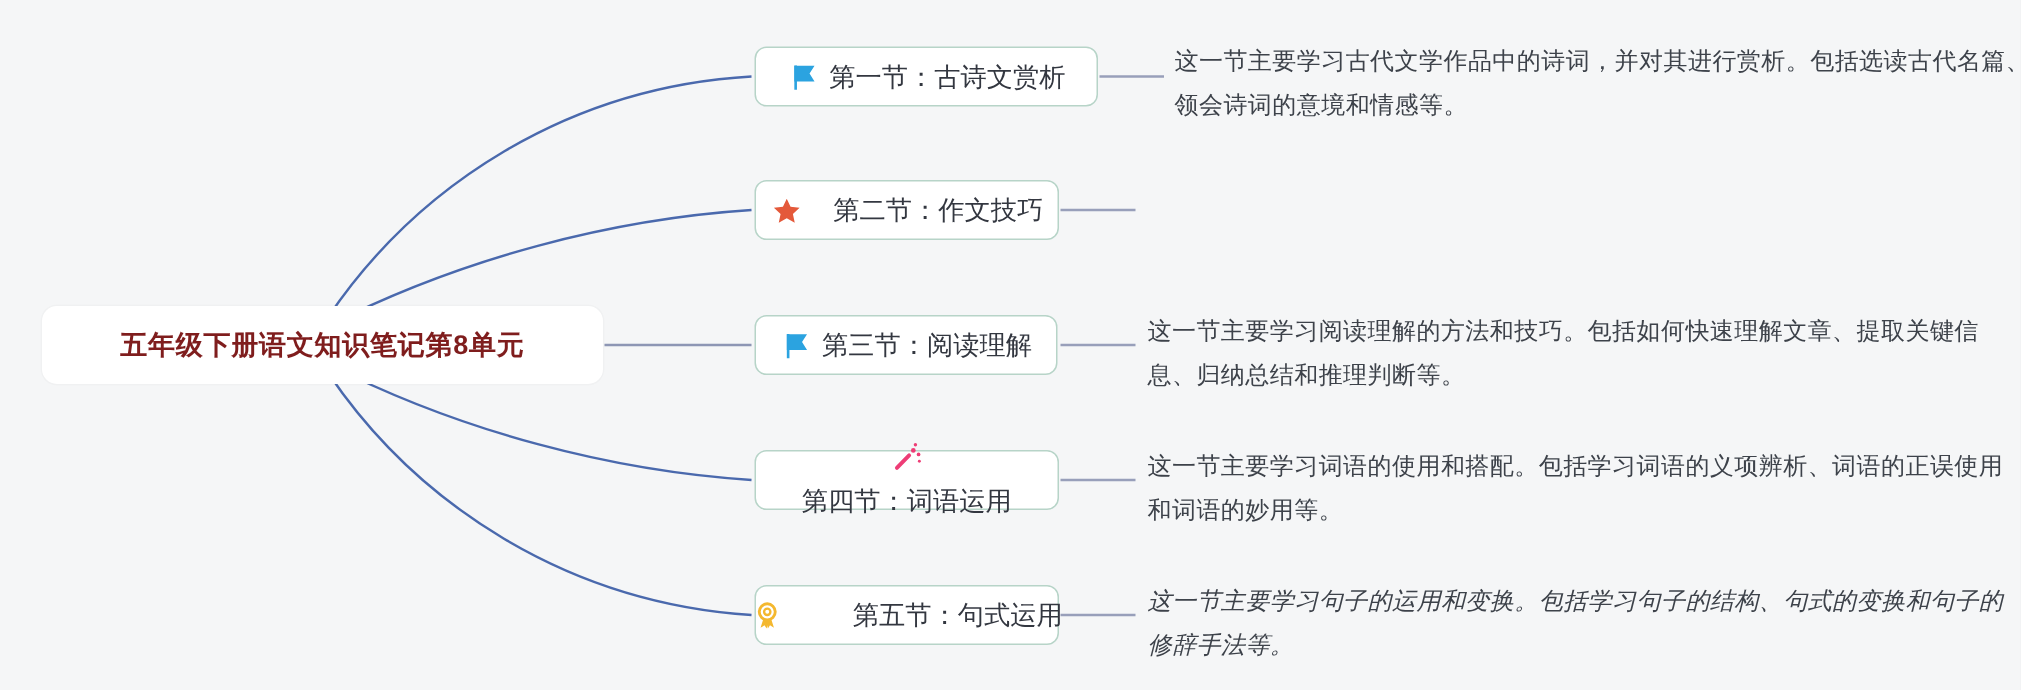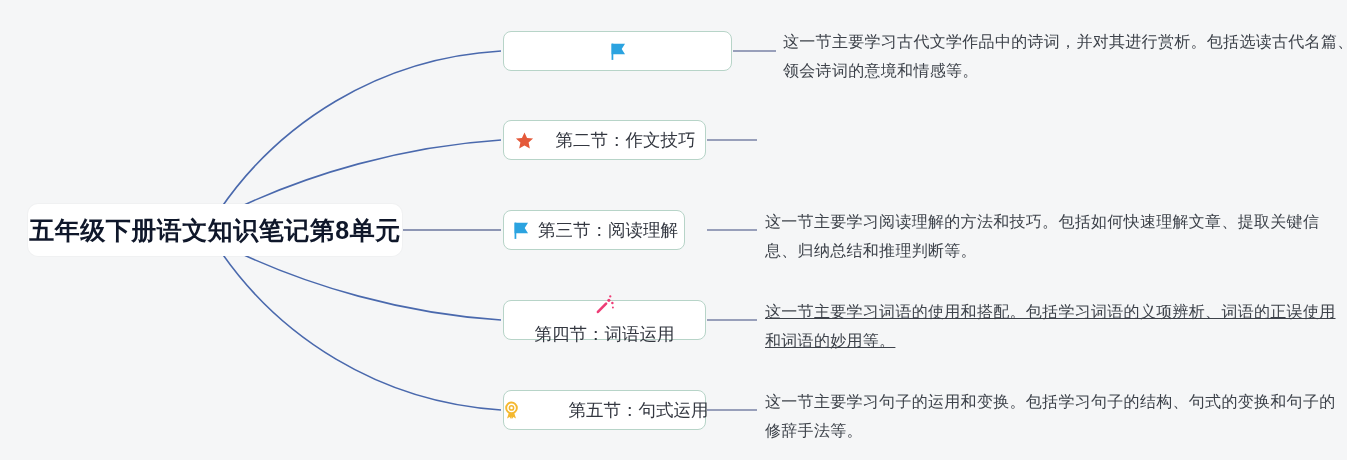--- a/index.html
+++ b/index.html
@@ -17,53 +17,53 @@
     position:absolute;left:0;top:0;width:1347px;height:460px;
     pointer-events:none;
   }
   .edge-curve{fill:none;stroke:#4a69ad;stroke-width:1.6;}
   .edge-straight{fill:none;stroke:#8d96b4;stroke-width:1.8;}
   .edge-note{fill:none;stroke:#989fba;stroke-width:1.8;}
   .root-node{
     position:absolute;left:28px;top:204px;width:374px;height:52px;
     background:#ffffff;border-radius:10px;
     display:flex;align-items:center;justify-content:center;
-    font-size:25px;font-weight:bold;color:#0f172a;
+    font-size:18px;font-weight:bold;color:#7f1d1d;
     letter-spacing:.5px;white-space:nowrap;
     box-shadow:0 0 0 1px rgba(0,0,0,0.02);
     cursor:pointer;
   }
   .branch-node{
     position:absolute;left:503px;height:40px;
     background:#ffffff;
     border:1.6px solid #b7d4c8;border-radius:8px;
     box-sizing:border-box;
     display:flex;align-items:center;justify-content:center;
     gap:7px;
     font-size:17.5px;color:#333740;
     white-space:nowrap;
     cursor:pointer;
   }
   .branch-node .nicon{display:block;width:21px;height:21px;flex:0 0 auto;}
   .node-1{top:31px;width:229px;}
   .node-2{top:120px;width:203px;gap:21px;}
-  .node-3{top:210px;width:182px;}
+  .node-3{top:210px;width:202px;}
   .node-4{top:300px;width:203px;flex-direction:column;}
   .node-5{top:390px;width:203px;gap:47px;}
   .branch-desc{
     position:absolute;width:572px;
     font-size:16px;line-height:29px;color:#3d424a;
     letter-spacing:.3px;
     cursor:default;
   }
   .desc-1{left:783px;top:27px;}
   .desc-2{left:765px;top:117px;}
   .desc-3{left:765px;top:207px;}
-  .desc-4{left:765px;top:297px;text-decoration:underline;}
-  .desc-5{left:765px;top:387px;}
+  .desc-4{left:765px;top:297px;}
+  .desc-5{left:765px;top:387px;font-style:italic;}
 </style>
 </head>
 <body>
 
 <div class="canvas">
 
   <svg class="edges" viewBox="0 0 1347 460">
     <path class="edge-curve" d="M 219 211 C 278 124, 378 58, 501 51"></path>
     <path class="edge-curve" d="M 219 217 C 308 172, 408 146, 501 140"></path>
     <path class="edge-straight" d="M 403 230 L 501 230"></path>
@@ -79,20 +79,21 @@
 
   <div class="root-node">
     <span>五年级下册语文知识笔记第8单元</span>
   </div>
 
   <div class="branch-node node-1">
     <svg class="nicon" viewBox="0 0 24 24">
       <path d="M5.2 3 L5.2 21.6 L7.2 21.6 L7.2 3 Z" fill="#2ba3e0"></path>
       <path d="M5.2 3.2 H20.6 L16.8 9.2 L20.6 15.2 H5.2 Z" fill="#2ba3e0"></path>
     </svg>
+    <span>第一节：古诗文赏析</span>
   </div>
   <div class="branch-desc desc-1">这一节主要学习古代文学作品中的诗词，并对其进行赏析。包括选读古代名篇、领会诗词的意境和情感等。</div>
 
   <div class="branch-node node-2">
     <svg class="nicon" viewBox="0 0 24 24">
       <path d="M12 2.8 L14.9 9 L21.8 9.8 L16.7 14.4 L18.1 21.2 L12 17.7 L5.9 21.2 L7.3 14.4 L2.2 9.8 L9.1 9 Z" fill="#e4593a"></path>
     </svg>
     <span>第二节：作文技巧</span>
   </div>
 

